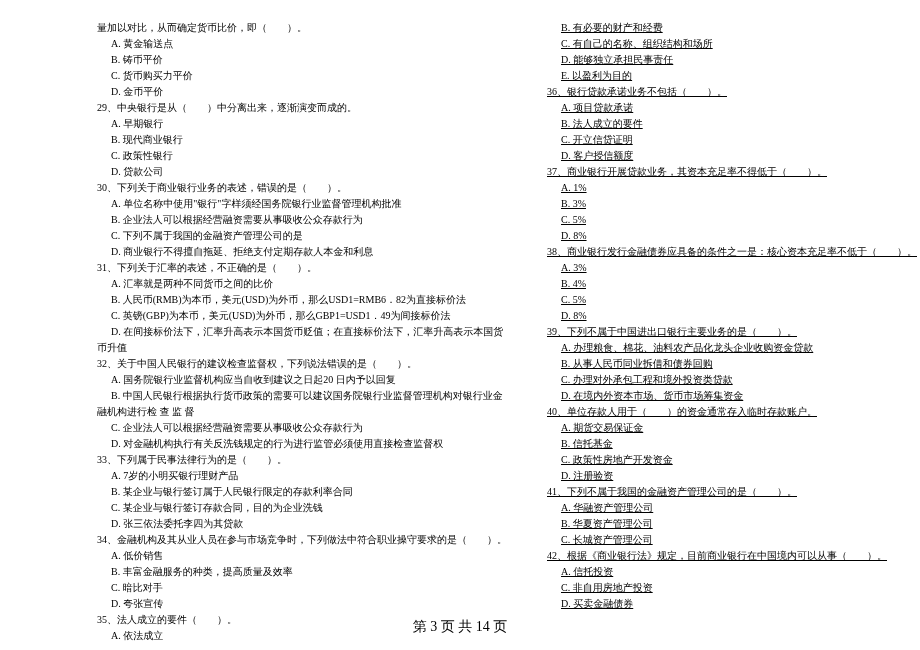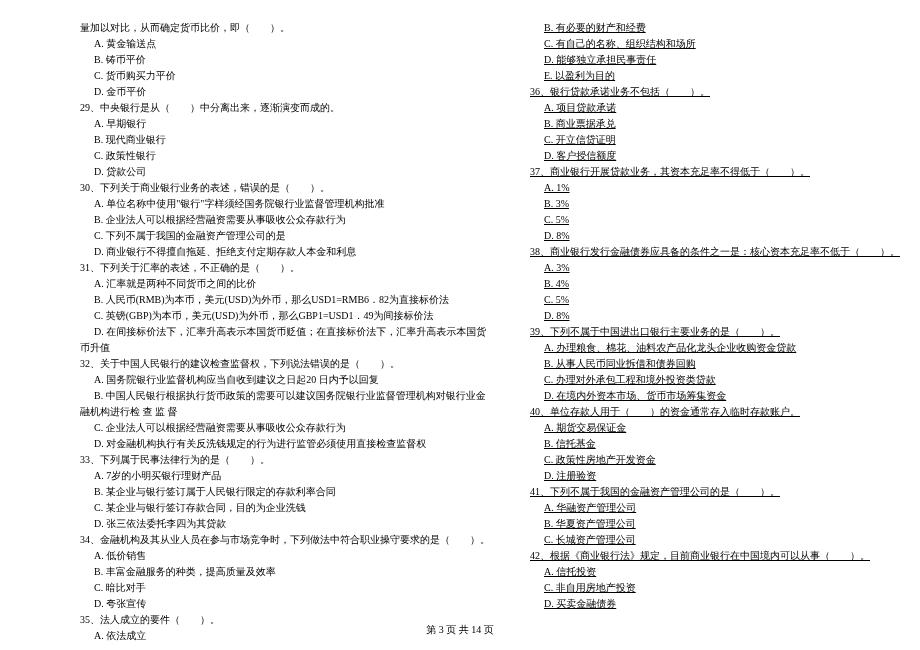--- a/index.html
+++ b/index.html
@@ -14,20 +14,21 @@
       font-family: "SimSun", "宋体", serif;
       font-size: 10px;
       line-height: 1.6;
       color: #000;
       position: relative;
       padding: 20px 0;
     }
     .content {
       display: flex;
       padding: 0 80px;
+      margin-left: 17px;
     }
     .column {
       flex: 1;
     }
     .col-left {
       padding-right: 20px;
     }
     .col-right {
       padding-left: 20px;
       text-decoration: underline;
@@ -38,21 +39,21 @@
     }
     .indent-1 {
       padding-left: 14px;
     }
     .footer {
       position: absolute;
       bottom: 12px;
       left: 0;
       right: 0;
       text-align: center;
-      font-size: 10px;
+      font-size: 14px;
     }
   </style>
 </head>
 <body>
 
 <div class="content">
   <div class="column col-left" id="col-left">
       <div class="line indent-0">量加以对比，从而确定货币比价，即（　　）。</div>
       <div class="line indent-1">A. 黄金输送点</div>
       <div class="line indent-1">B. 铸币平价</div>
@@ -93,21 +94,21 @@
       <div class="line indent-0">35、法人成立的要件（　　）。</div>
       <div class="line indent-1">A. 依法成立</div>
     </div>
   <div class="column col-right" id="col-right">
       <div class="line indent-1">B. 有必要的财产和经费</div>
       <div class="line indent-1">C. 有自己的名称、组织结构和场所</div>
       <div class="line indent-1">D. 能够独立承担民事责任</div>
       <div class="line indent-1">E. 以盈利为目的</div>
       <div class="line indent-0">36、银行贷款承诺业务不包括（　　）。</div>
       <div class="line indent-1">A. 项目贷款承诺</div>
-      <div class="line indent-1">B. 商业票据承兑</div>
+      <div class="line indent-1">B. 法人成立的要件</div>
       <div class="line indent-1">C. 开立信贷证明</div>
       <div class="line indent-1">D. 客户授信额度</div>
       <div class="line indent-0">37、商业银行开展贷款业务，其资本充足率不得低于（　　）。</div>
       <div class="line indent-1">A. 1%</div>
       <div class="line indent-1">B. 3%</div>
       <div class="line indent-1">C. 5%</div>
       <div class="line indent-1">D. 8%</div>
       <div class="line indent-0">38、商业银行发行金融债券应具备的条件之一是：核心资本充足率不低于（　　）。</div>
       <div class="line indent-1">A. 3%</div>
       <div class="line indent-1">B. 4%</div>

